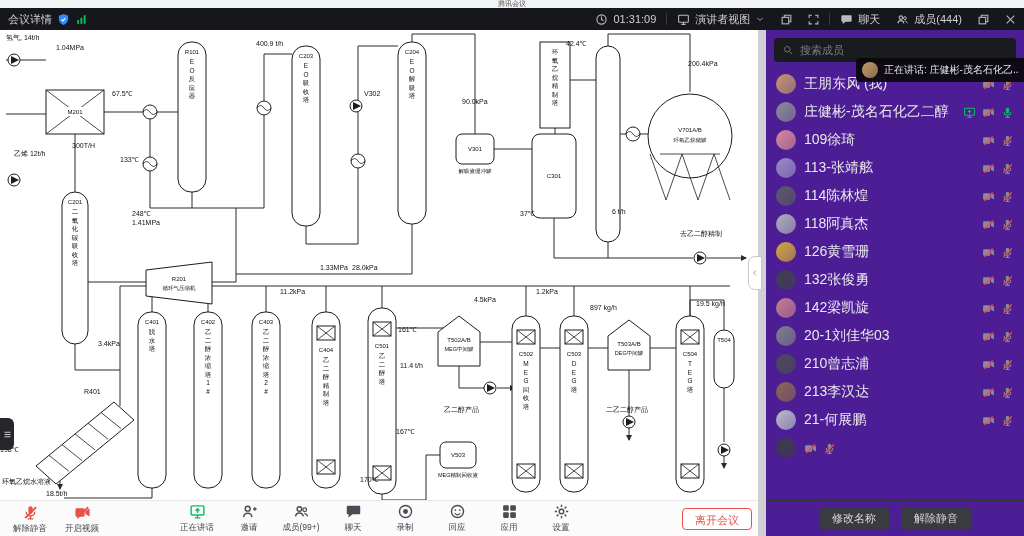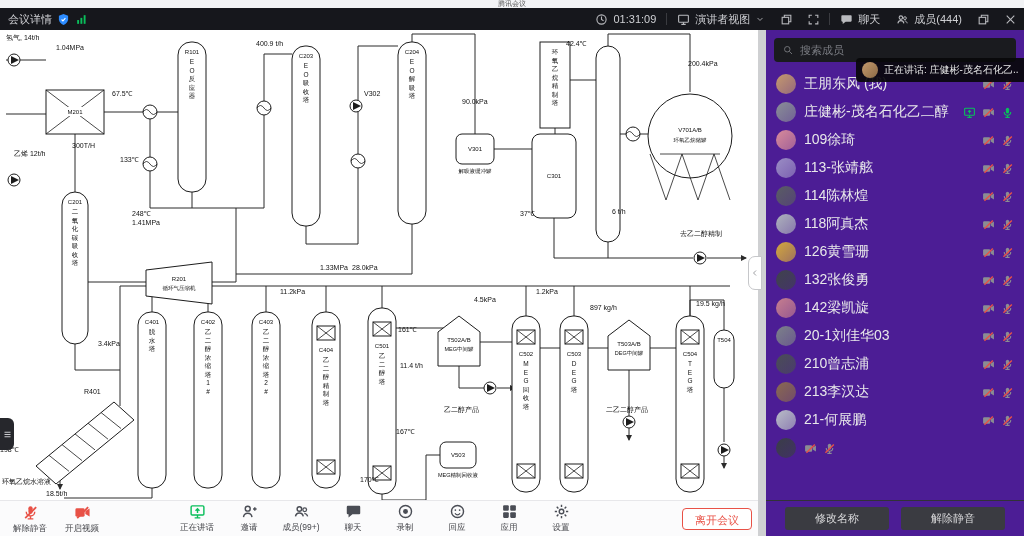--- a/index.html
+++ b/index.html
@@ -30,21 +30,21 @@
 .searchwrap{padding:8px}
 .search{height:24px;background:#1a1b1f;border-radius:4px;display:flex;align-items:center;gap:6px;padding:0 8px;color:#7c7e84;font-size:11px}
 .sic{width:12px;height:12px;color:#6f7176}
 .mlist{flex:1;overflow:hidden}
 .mrow{height:28px;display:flex;align-items:center;gap:8px;padding:0 10px}
 .avatar{width:20px;height:20px;border-radius:50%;flex:none}
 .mname{flex:1;font-size:14px;color:#e8e8ea;white-space:nowrap;overflow:hidden;text-overflow:ellipsis}
 .ricons{display:flex;gap:6px;align-items:center}
 .ric{width:13px;height:13px}
 .pfoot{height:36px;border-top:1px solid #313237;display:flex;align-items:center;justify-content:center;gap:12px}
-.pbtn{background:#3a3b41;color:#d8d8da;border:none;border-radius:3px;font-size:11px;padding:4px 30px;font-family:Liberation Sans, sans-serif}
+.pbtn{background:#3a3b41;color:#d8d8da;border:none;border-radius:3px;font-size:11px;padding:4px 13px;font-family:Liberation Sans, sans-serif}
 .toast{position:absolute;top:28px;left:90px;right:0;height:24px;background:rgba(8,8,10,.92);border-radius:4px 0 0 4px;display:flex;align-items:center;gap:6px;padding:0 6px;z-index:5}
 .tavatar{width:16px;height:16px;border-radius:50%;background:linear-gradient(135deg,#c59a6d,#8a6a45);flex:none}
 .ttext{font-size:10px;color:#e6e6e6;white-space:nowrap;overflow:hidden}
 
 #pfd text{font-family:"Liberation Sans",sans-serif}
 .pipe{fill:none;stroke:#2b2b2b;stroke-width:1}
 .eqs{fill:#fff;stroke:#1c1c1c;stroke-width:1}
 .thin{fill:none;stroke:#1c1c1c;stroke-width:.8}
 .mask{fill:#fff;stroke:none}
 .fillb{fill:#1c1c1c;stroke:none}

